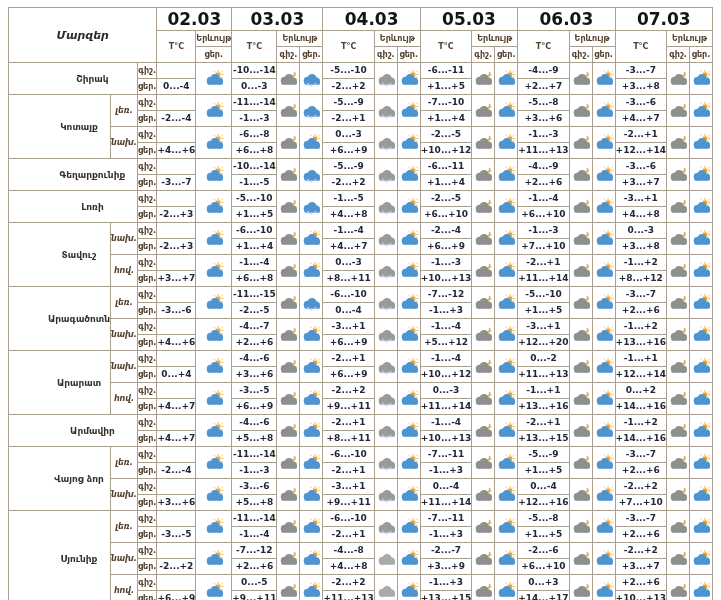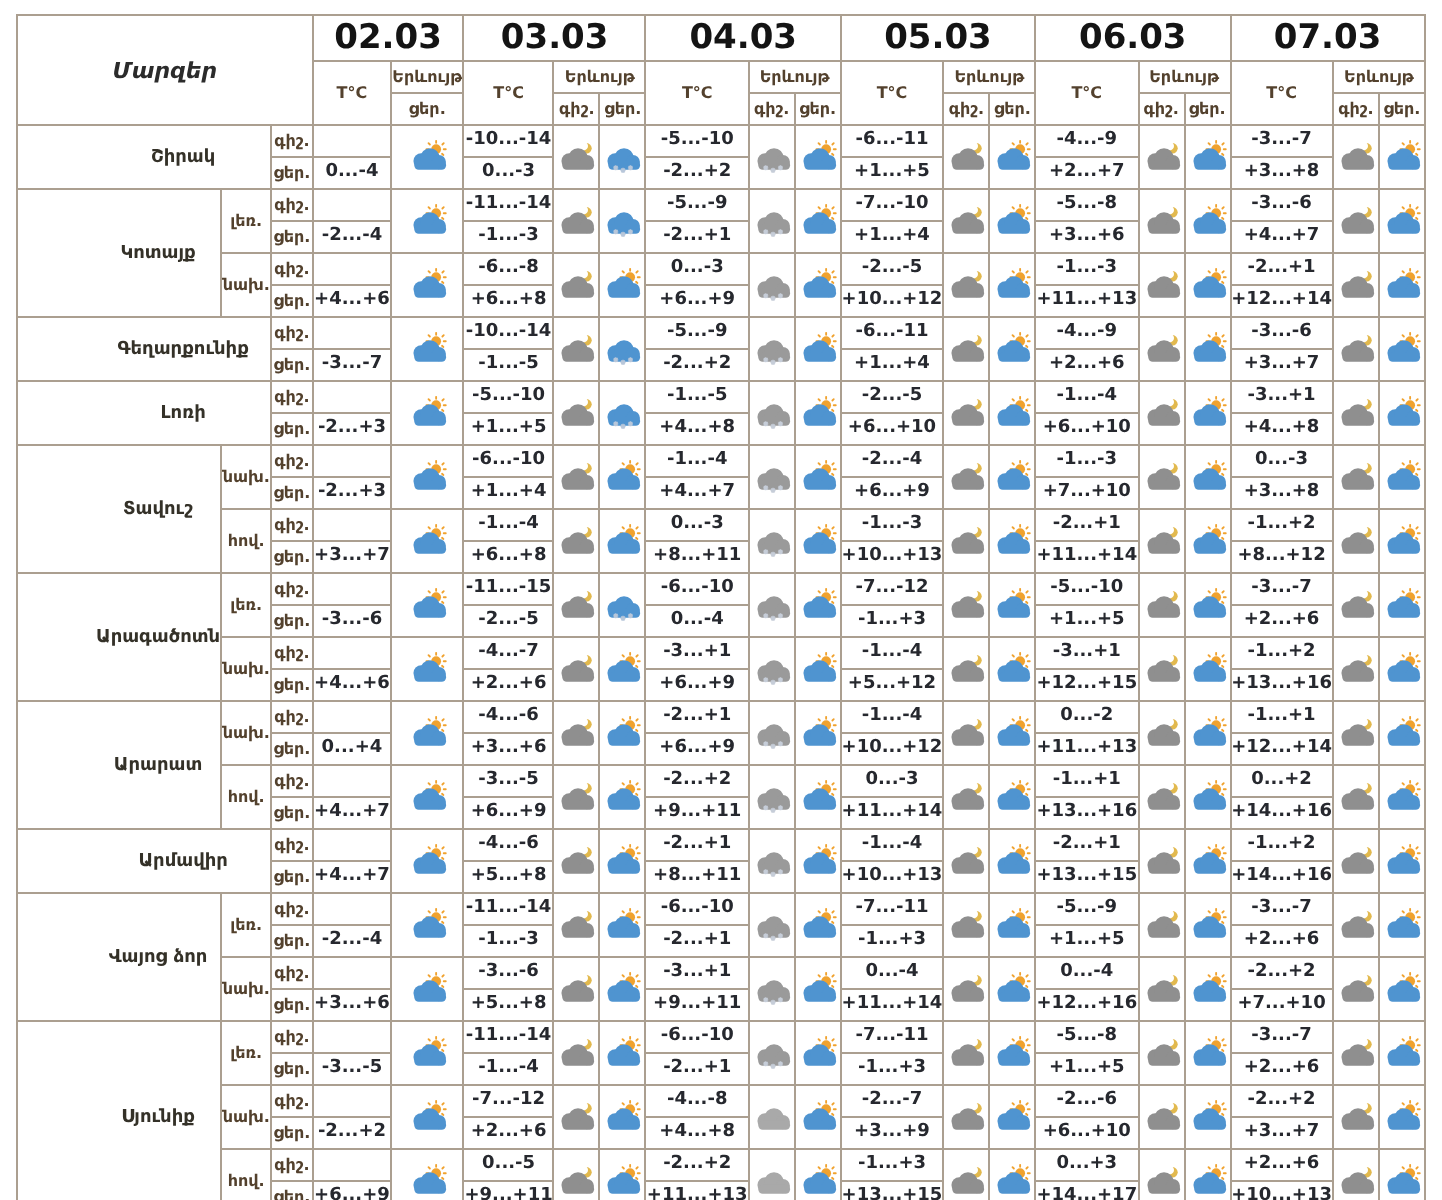--- a/index.html
+++ b/index.html
@@ -6,21 +6,21 @@
   body{width:721px;height:600px;overflow:hidden;font-family:"DejaVu Sans",sans-serif;}
   .wrap{padding:7px 8px;}
   table.forecast{border-collapse:collapse;table-layout:fixed;border:1px solid #8d8478;background:#fff;}
   .forecast th,.forecast td{border:1px solid #ab9f90;text-align:center;vertical-align:middle;
      padding:0;background:#fff;overflow:hidden;white-space:nowrap;}
   th.regions-title{font-style:italic;font-weight:bold;font-size:11px;color:#2b2b2b;}
   th.date{font-size:17px;font-weight:bold;color:#141414;height:22px;}
   th.sub{font-size:8px;font-weight:bold;color:#53412d;height:15px;}
   td.temp{font-size:9px;font-weight:bold;color:#26282e;height:15px;line-height:15px;}
   td.lbl{font-size:8px;font-weight:bold;color:#53412d;}
-  td.zone{font-size:8px;font-weight:bold;color:#53412d;}
+  td.zone{font-size:8px;font-weight:bold;color:#53412d;font-style:italic;}
   td.region{font-size:9px;font-weight:bold;color:#343128;padding-left:39px;}
   td.icon{padding:0;}
   td.icon svg{display:block;margin:0 auto;}
 </style>
 </head>
 <body>
 
 <div class="wrap">
   <table class="forecast">
     <colgroup>
@@ -1842,21 +1842,21 @@
                   <rect x="4.9" y="12.2" width="18.8" height="5.3" rx="2.6"></rect>
                 </g>
               </svg></span></td>
         </tr>
         <tr>
           <td class="lbl">ցեր.</td>
           <td class="temp">+4...+6</td>
           <td class="temp">+2...+6</td>
           <td class="temp">+6...+9</td>
           <td class="temp">+5...+12</td>
-          <td class="temp">+12...+15</td>
+          <td class="temp">+12...+20</td>
           <td class="temp">+13...+16</td>
         </tr>
         <tr>
           <td class="region" rowspan="4" colspan="1">Արարատ</td>
           <td class="zone" rowspan="2">նախ.</td>
           <td class="lbl">գիշ.</td>
           <td class="temp"></td>
           <td class="icon" rowspan="2"><span><svg width="22" height="17" viewBox="0 0 26 20">
                 <g>
                   <circle cx="17.8" cy="5.4" r="2.9" fill="#f0a22e"></circle>

